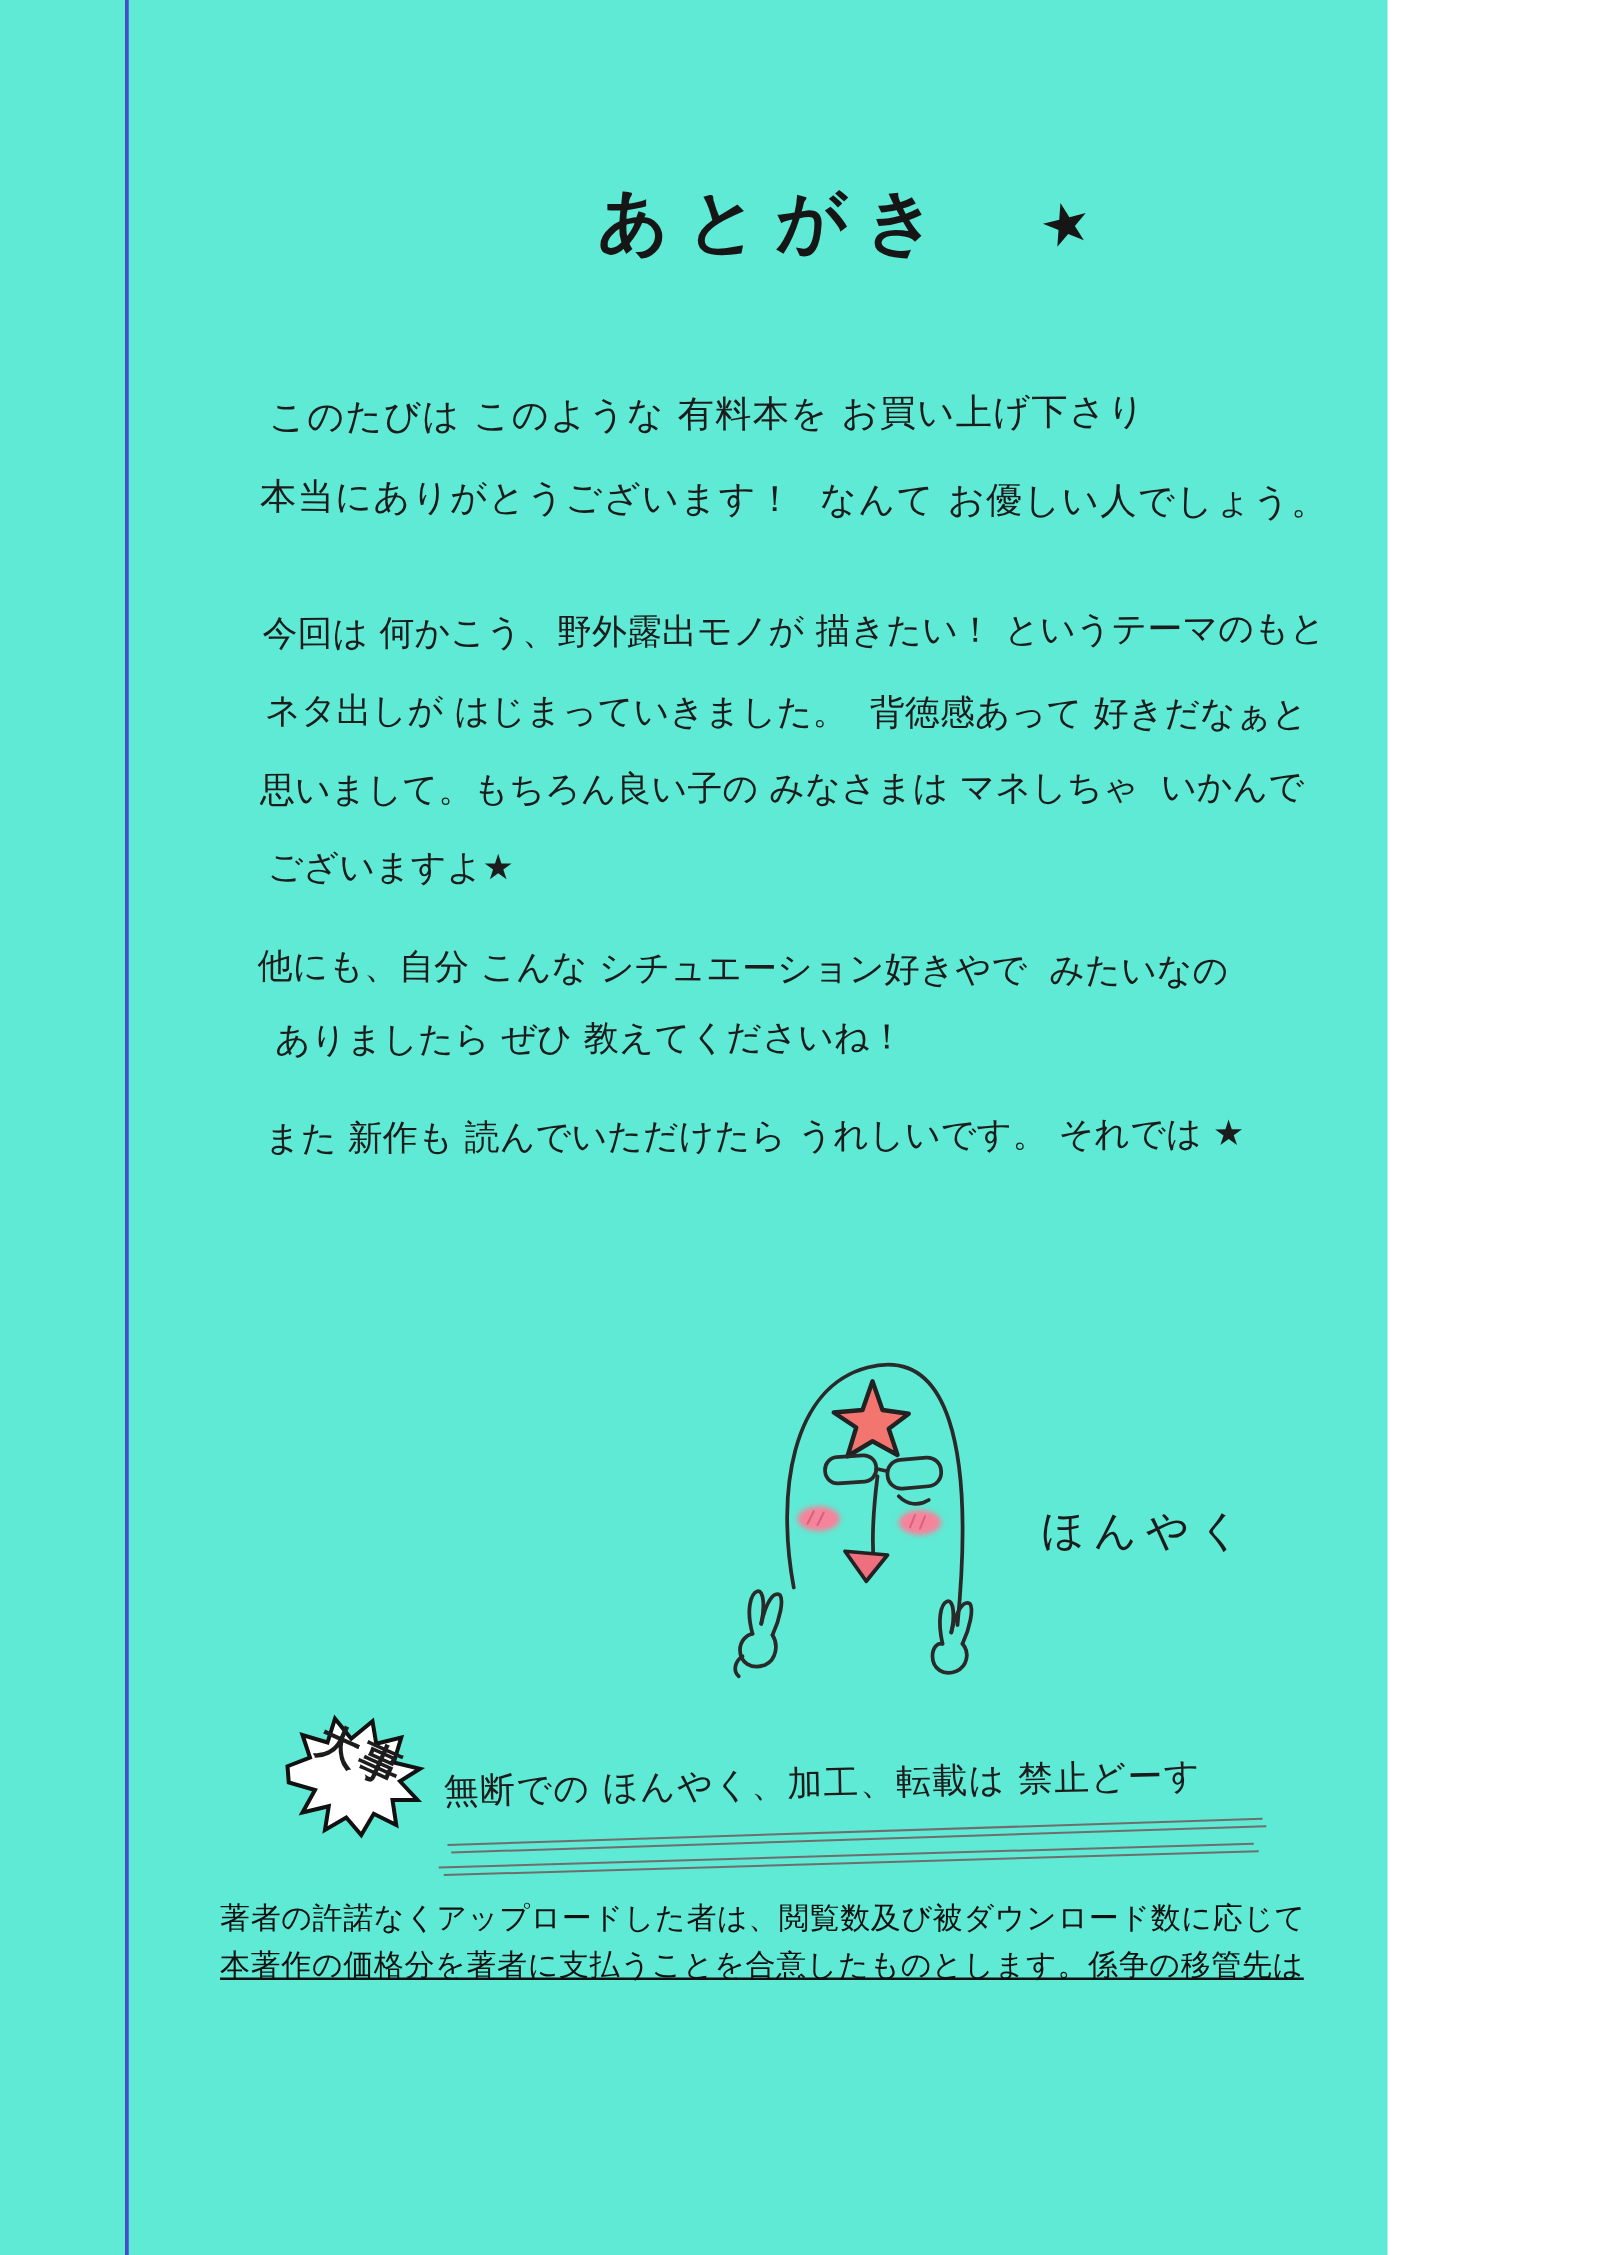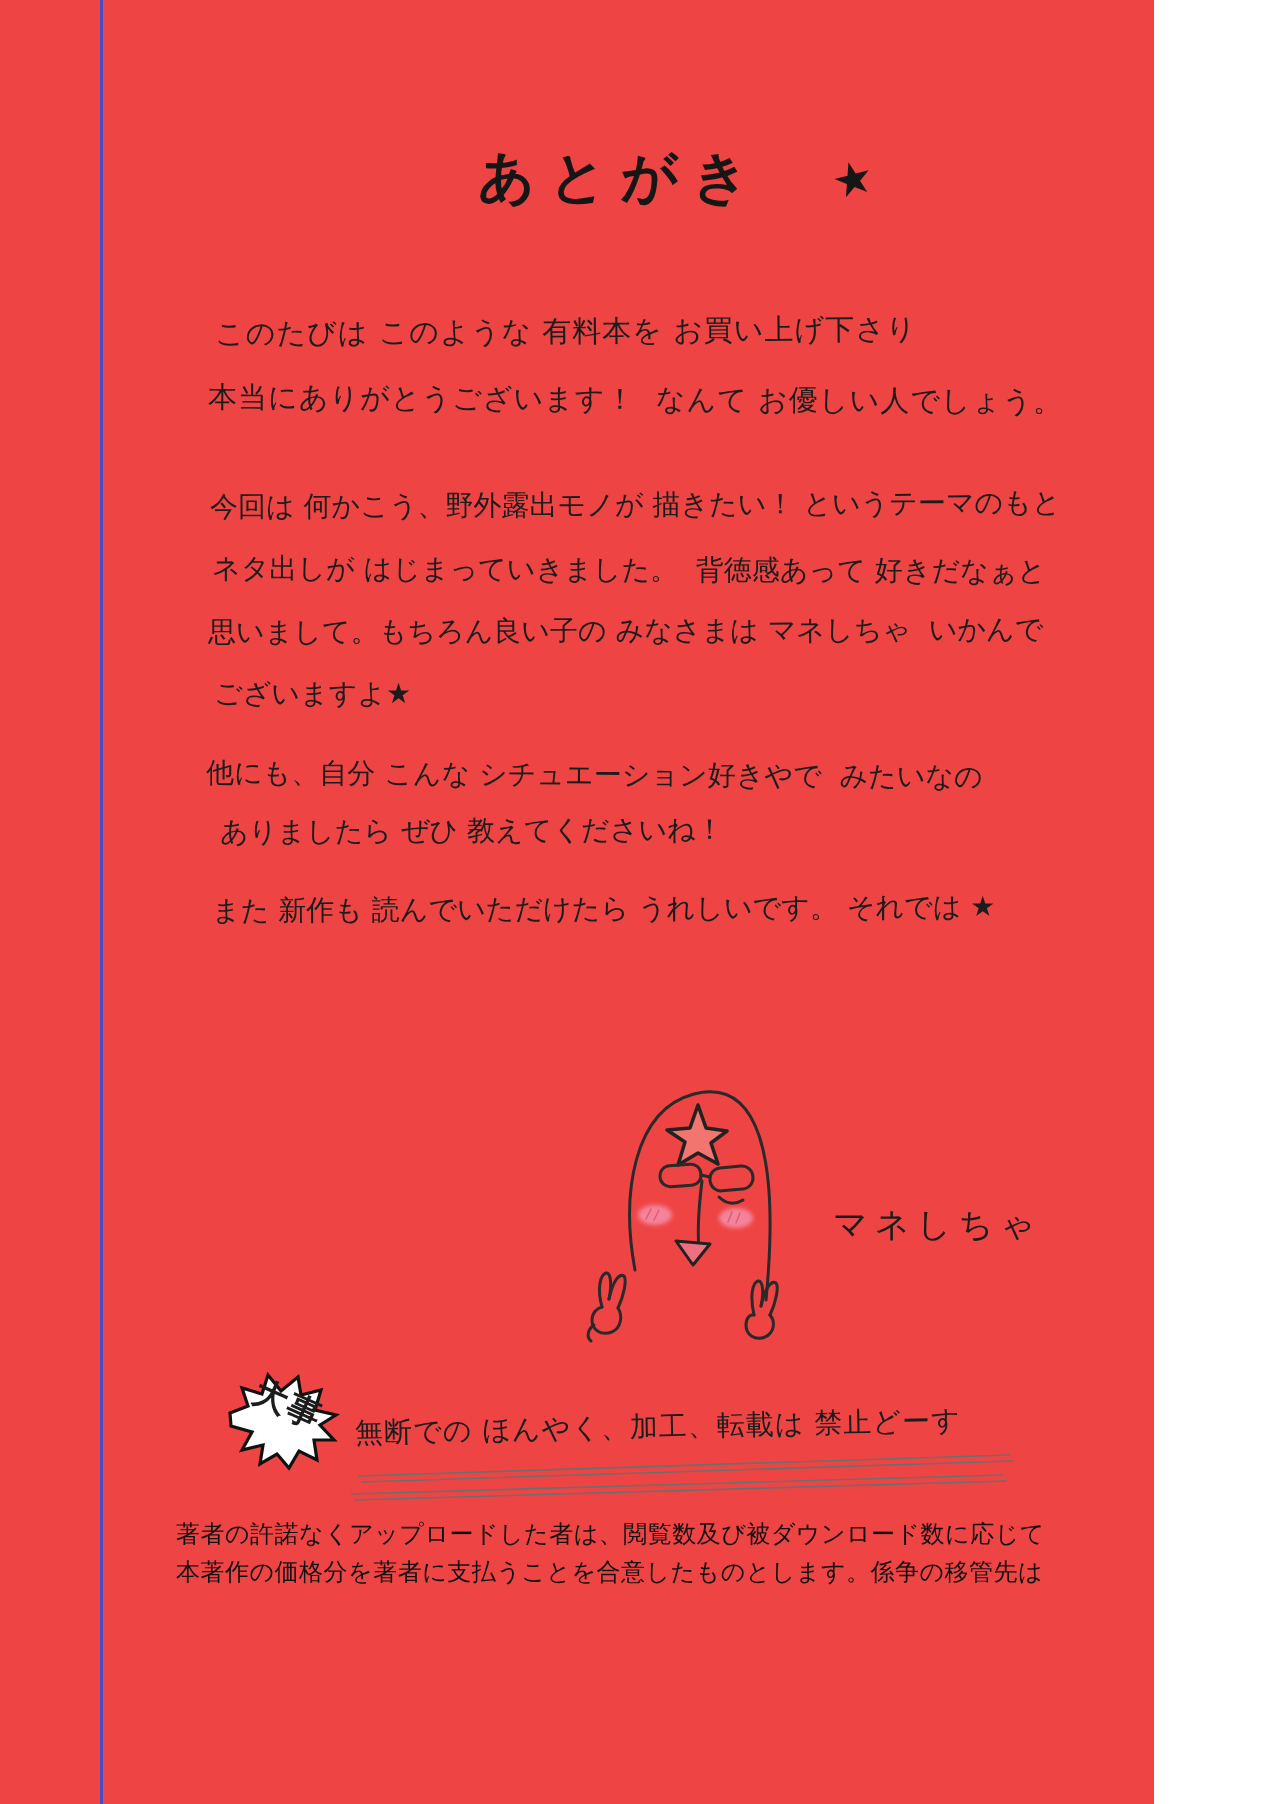--- a/index.html
+++ b/index.html
@@ -1,17 +1,17 @@
 <!DOCTYPE html>
 <html><head>
 <meta charset="utf-8">
 <style>
   html,body{margin:0;padding:0;background:#fff;}
-  #page{position:relative;width:1110px;height:1804px;background:#ef4444;overflow:hidden;
-        font-family:"DejaVu Sans",sans-serif;padding-left:44px;}
+  #page{position:relative;width:1110px;height:1804px;background:#5eead4;overflow:hidden;
+        font-family:"DejaVu Sans",sans-serif;}
   .abs{position:absolute;}
   .hand{font-family:"DejaVu Sans",sans-serif;color:#1c1c1c;white-space:pre;}
   .title{font-size:56px;letter-spacing:14px;font-weight:bold;color:#161616;}
   .title-star{font-size:46px;color:#161616;transform:rotate(-14deg);}
   .line{font-size:29px;letter-spacing:1px;}
   .line-sm{font-size:28px;letter-spacing:0px;}
   .artist{font-size:34px;letter-spacing:7px;}
   .notice{font-size:28px;letter-spacing:1px;transform:rotate(-1.2deg);}
   .badge{font-size:34px;font-weight:bold;transform:rotate(24deg);letter-spacing:2px;}
   .legal{font-family:"Liberation Sans","DejaVu Sans",sans-serif;color:#111;
@@ -73,32 +73,32 @@
     <path d="M132 232 C127 214 130 200 136 198 C141 197 142 210 139 224"></path>
     <path d="M139 224 C143 206 149 198 154 201 C157 205 154 220 148 233"></path>
     <path d="M148 233 C153 241 151 253 142 257 C131 261 122 255 122 245 C122 238 127 233 132 232"></path>
     <path d="M124 250 C118 254 116 262 121 266"></path>
 
     <path d="M284 240 C280 222 282 208 288 206 C293 205 294 218 291 231"></path>
     <path d="M291 231 C295 213 301 205 306 208 C309 212 306 227 300 240"></path>
     <path d="M300 240 C306 247 304 258 295 262 C285 266 276 260 276 250 C276 243 280 239 284 240"></path>
   </svg>
 
-  <div class="abs hand artist" style="left:833px;top:1202px;">マネしちゃ</div>
+  <div class="abs hand artist" style="left:833px;top:1202px;">ほんやく</div>
 
   <svg class="abs" style="left:218px;top:1368px;" width="130" height="105" viewBox="0 0 130 105">
     <path d="M12 45 L30 38 L24 20 L44 26 L50 7 L63 23 L80 9 L83 27 L103 22 L97 42 L118 47
              L102 57 L116 72 L96 72 L99 92 L81 83 L71 100 L59 86 L42 96 L45 77 L24 82 L34 64 L13 58 Z" fill="#ffffff" stroke="#111" stroke-width="3.2" stroke-linejoin="miter"></path>
   </svg>
   <div class="abs hand badge" style="left:252px;top:1382px;">大事</div>
 
   <div class="abs hand notice" style="left:355px;top:1408px;">無断での ほんやく、加工、転載は 禁止どーす</div>
   <svg class="abs" style="left:342px;top:1448px;" width="690" height="55" viewBox="0 0 690 55" fill="none" stroke="#6e6e6e" stroke-width="1.6">
     <path d="M16 28 L668 7"></path>
     <path d="M19 34 L671 13"></path>
     <path d="M9 46 L661 27"></path>
     <path d="M13 52 L665 33"></path>
   </svg>
 
   <div class="abs legal" style="left:176px;top:1518px;">著者の許諾なくアップロードした者は、閲覧数及び被ダウンロード数に応じて</div>
-  <div class="abs legal" style="left:176px;top:1556px;">本著作の価格分を著者に支払うことを合意したものとします。係争の移管先は</div>
+  <div class="abs legal" style="left:176px;top:1556px;text-decoration:underline;">本著作の価格分を著者に支払うことを合意したものとします。係争の移管先は</div>
 
 </div>
 
 </body></html>

